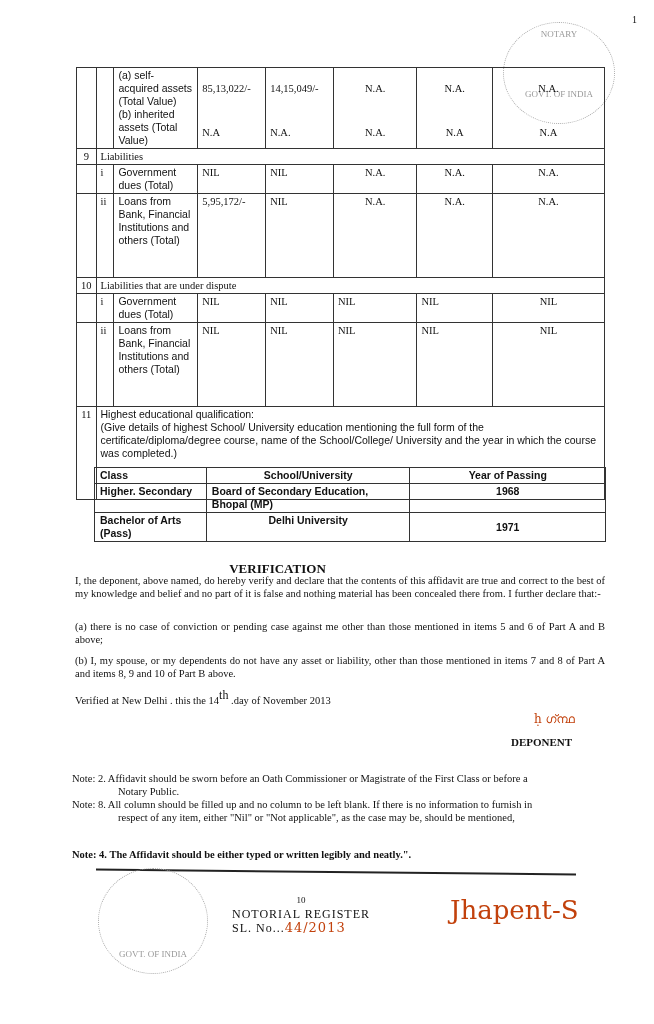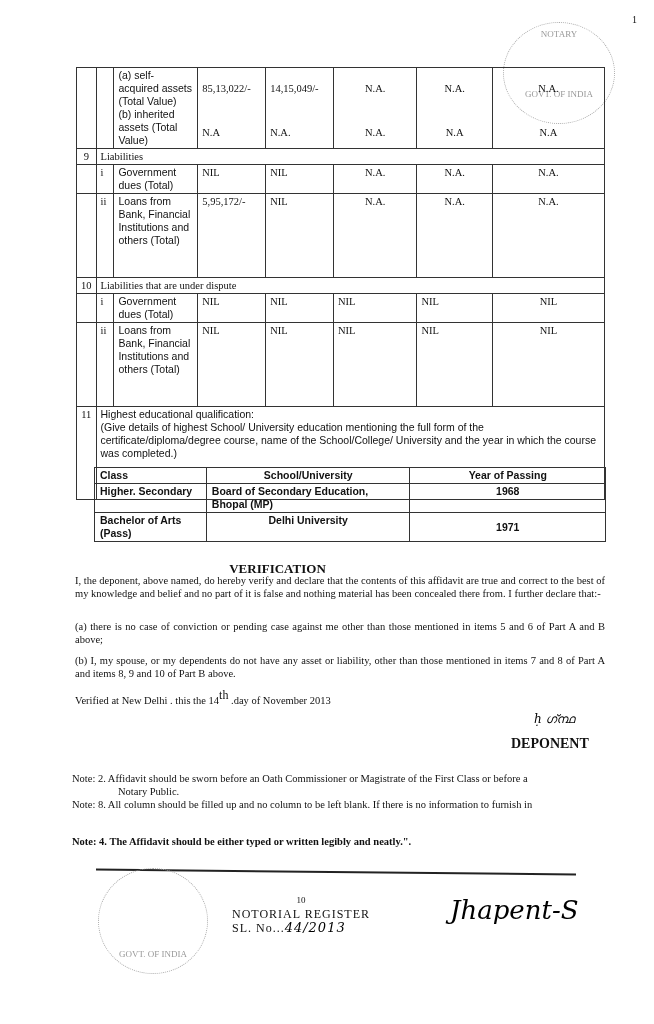--- a/index.html
+++ b/index.html
@@ -8,29 +8,29 @@
   table.grid { position:absolute; border-collapse:collapse; }
   table.grid td { border:1px solid #333; vertical-align:top; padding:1px 4px; font-size:10.5px; line-height:13px; }
   .sans { font-family:"Liberation Sans", sans-serif; font-size:10px; }
   .serif { font-family:"Liberation Serif", serif; font-size:10.5px; }
   .c { text-align:center; }
   #t1 { left:76px; top:67px; width:529px;padding-left:16px; }
   #t2 { left:94px; top:467px; width:512px; }
   #t2 td { font-family:"Liberation Sans", sans-serif; font-weight:bold; font-size:10.5px; padding:1px 5px; }
   .verif-title { position:absolute; left:0; width:555px; top:561px; text-align:center; font-weight:bold; font-size:13px; }
   .para { position:absolute; left:75px; width:530px; font-size:10.5px; line-height:13px; text-align:justify; }
-  .deponent { position:absolute; left:511px; top:736px; font-weight:bold; font-size:14px; }
+  .deponent { position:absolute; left:511px; top:736px; font-weight:bold; font-size:11px; }
   .notes { position:absolute; left:72px; top:772px; width:540px; font-size:10.5px; line-height:13px; }
   .note { margin-bottom:0; }
   .note .ind { padding-left:46px; }
   .hr { position:absolute; left:96px; top:871px; width:480px; height:2px; background:#222; transform:rotate(0.6deg); }
   .register { position:absolute; left:232px; top:893px; font-size:12px; letter-spacing:1px; line-height:14px; }
   .register .num { display:block; text-align:center; font-size:9px; letter-spacing:0; }
   .stamp { position:absolute; border:1.5px dotted #aaa; border-radius:50%; color:#999; font-size:9px; text-align:center; }
-  .sig { position:absolute; font-family:"DejaVu Serif", serif; font-style:italic; color:#000000; }
+  .sig { position:absolute; font-family:"DejaVu Serif", serif; color:#c2410c; }
 </style>
 </head>
 <body>
 
 <div class="page-num">1</div>
 
 <div class="stamp" style="left:503px;top:22px;width:110px;height:100px;">
   <div style="margin-top:6px;">NOTARY</div>
   <div style="margin-top:50px;">GOVT. OF INDIA</div>
 </div>
@@ -177,20 +177,21 @@
 <div class="sig" style="left:534px;top:712px;font-size:12px;">ḥ ഗ്ന്ഥ</div>
 <div class="deponent">DEPONENT</div>
 
 <div class="notes">
   <div class="note">
       <div>Note: 2. Affidavit should be sworn before an Oath Commissioner or Magistrate of the First Class or before a</div>
       <div class="ind">Notary Public.</div>
     </div>
   <div class="note">
       <div>Note: 8. All column should be filled up and no column to be left blank. If there is no information to furnish in</div>
+      <div class="ind">respect of any item, either "Nil" or "Not applicable", as the case may be, should be mentioned,</div>
     </div>
   <div class="note" style="margin-top:24px;font-weight:bold;">
       <div>Note: 4. The Affidavit should be either typed or written legibly and  neatly.".</div>
     </div>
 </div>
 
 <div class="hr"></div>
 
 <div class="stamp" style="left:98px;top:868px;width:108px;height:104px;">
   <div style="margin-top:80px;">GOVT. OF INDIA</div>

